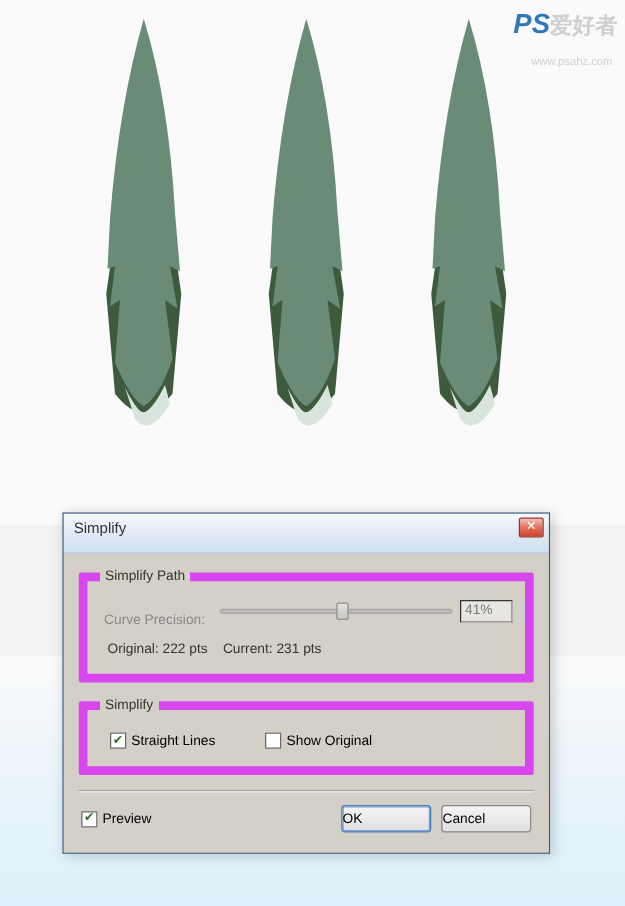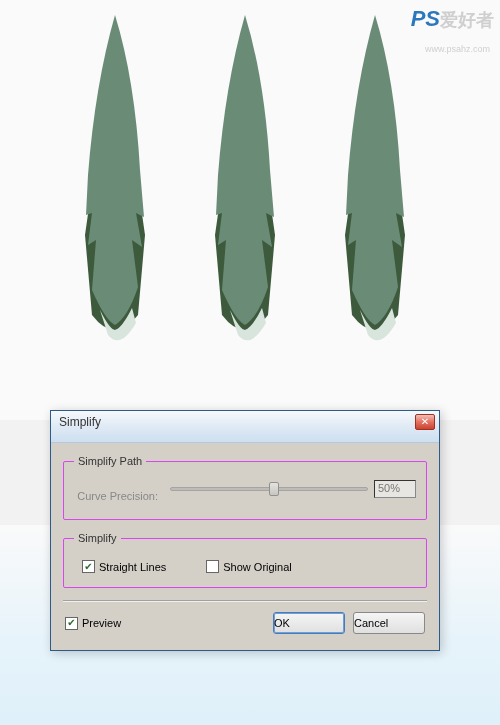--- a/index.html
+++ b/index.html
@@ -75,21 +75,21 @@
       color: #fff;
       font-size: 10px;
       line-height: 13px;
       cursor: pointer;
     }
     .dialog-body {
       padding: 12px;
       background: #d4d0c8;
     }
     fieldset {
-      border: 1px solid #d946ef;
+      border: 7px solid #d946ef;
       border-radius: 2px;
       padding: 12px 10px 10px 10px;
       margin-bottom: 12px;
       position: relative;
     }
     legend {
       font-size: 11px;
       padding: 0 4px;
       color: #333;
       background: #d4d0c8;
@@ -229,24 +229,27 @@
   <div class="dialog-body">
 
     <fieldset>
       <legend>Simplify Path</legend>
 
       <div class="row">
         <span class="label disabled">Curve Precision:</span>
         <div class="slider-track disabled">
           <div class="slider-thumb" style="left:50%"></div>
         </div>
-        <div class="value-box disabled">50%</div>
+        <div class="value-box disabled">41%</div>
       </div>
 
 
+      <div class="row" style="margin-bottom:0">
+        <span class="static-text" style="padding-left:6px; white-space:pre">Original: 222 pts    Current: 231 pts</span>
+      </div>
     </fieldset>
 
     <fieldset>
       <legend>Simplify</legend>
       <div class="options-row">
         <label class="checkbox-wrap">
           <span class="cb">✔</span>
           <span>Straight Lines</span>
         </label>
         <label class="checkbox-wrap">

